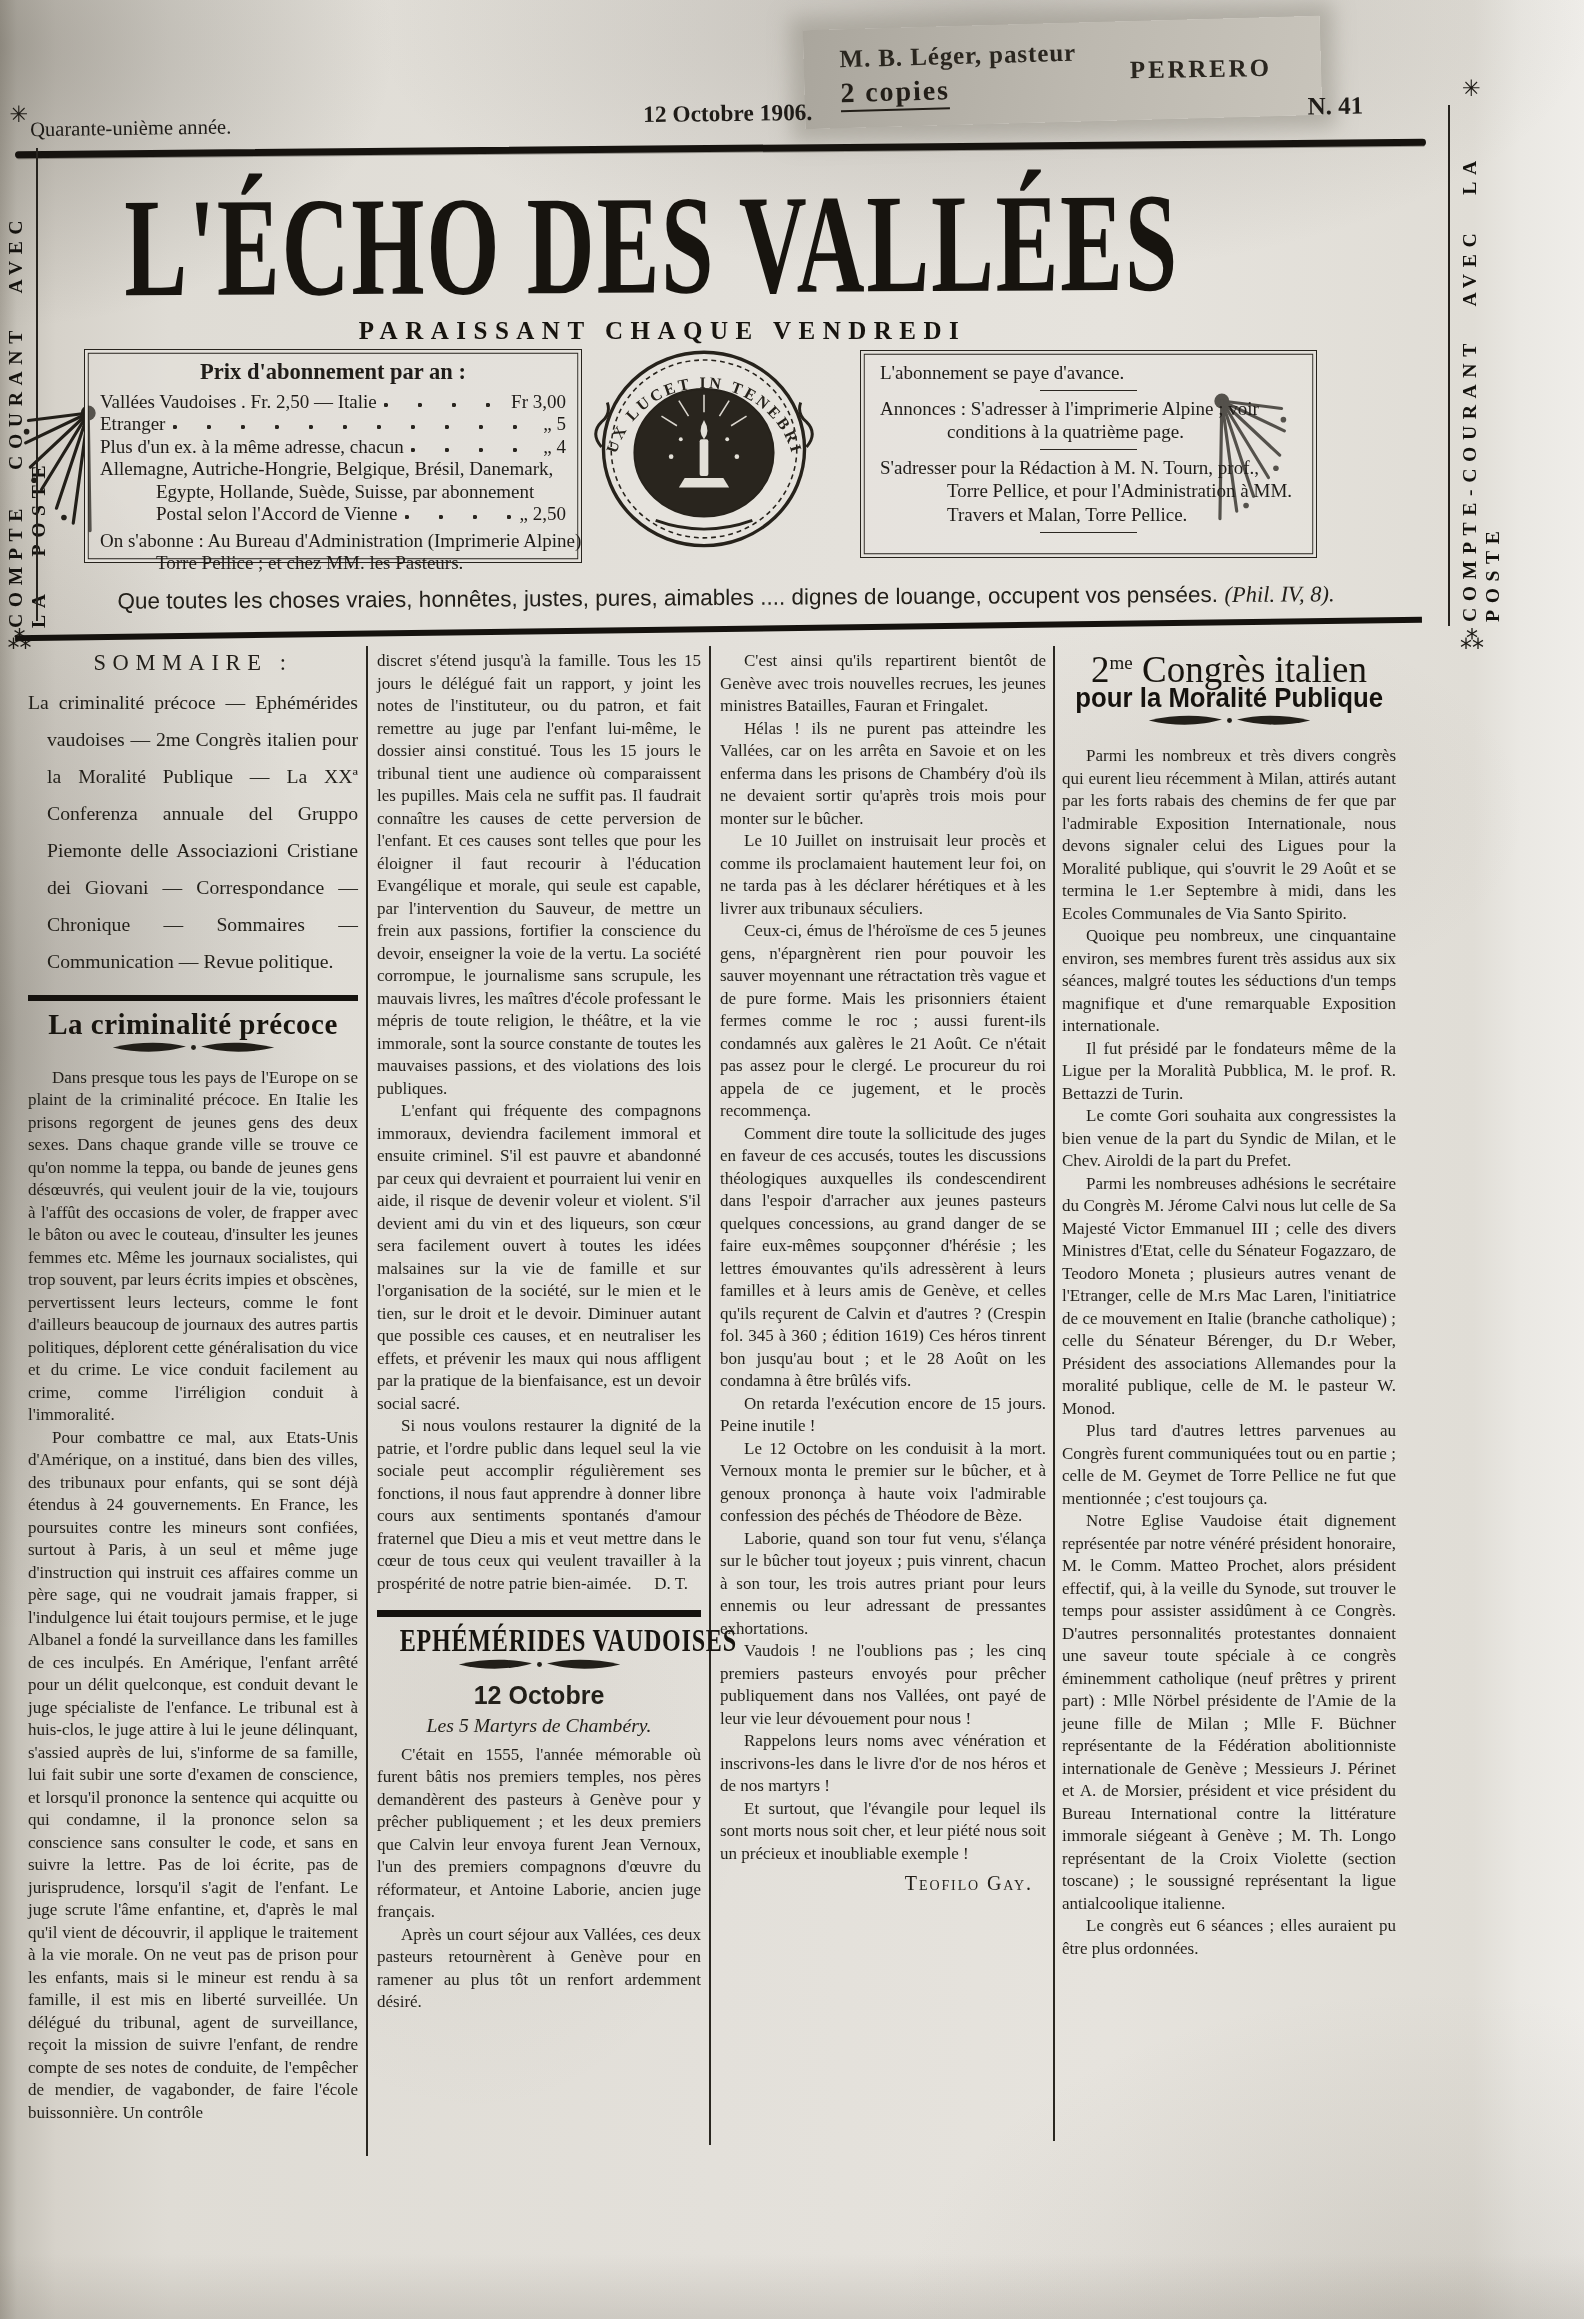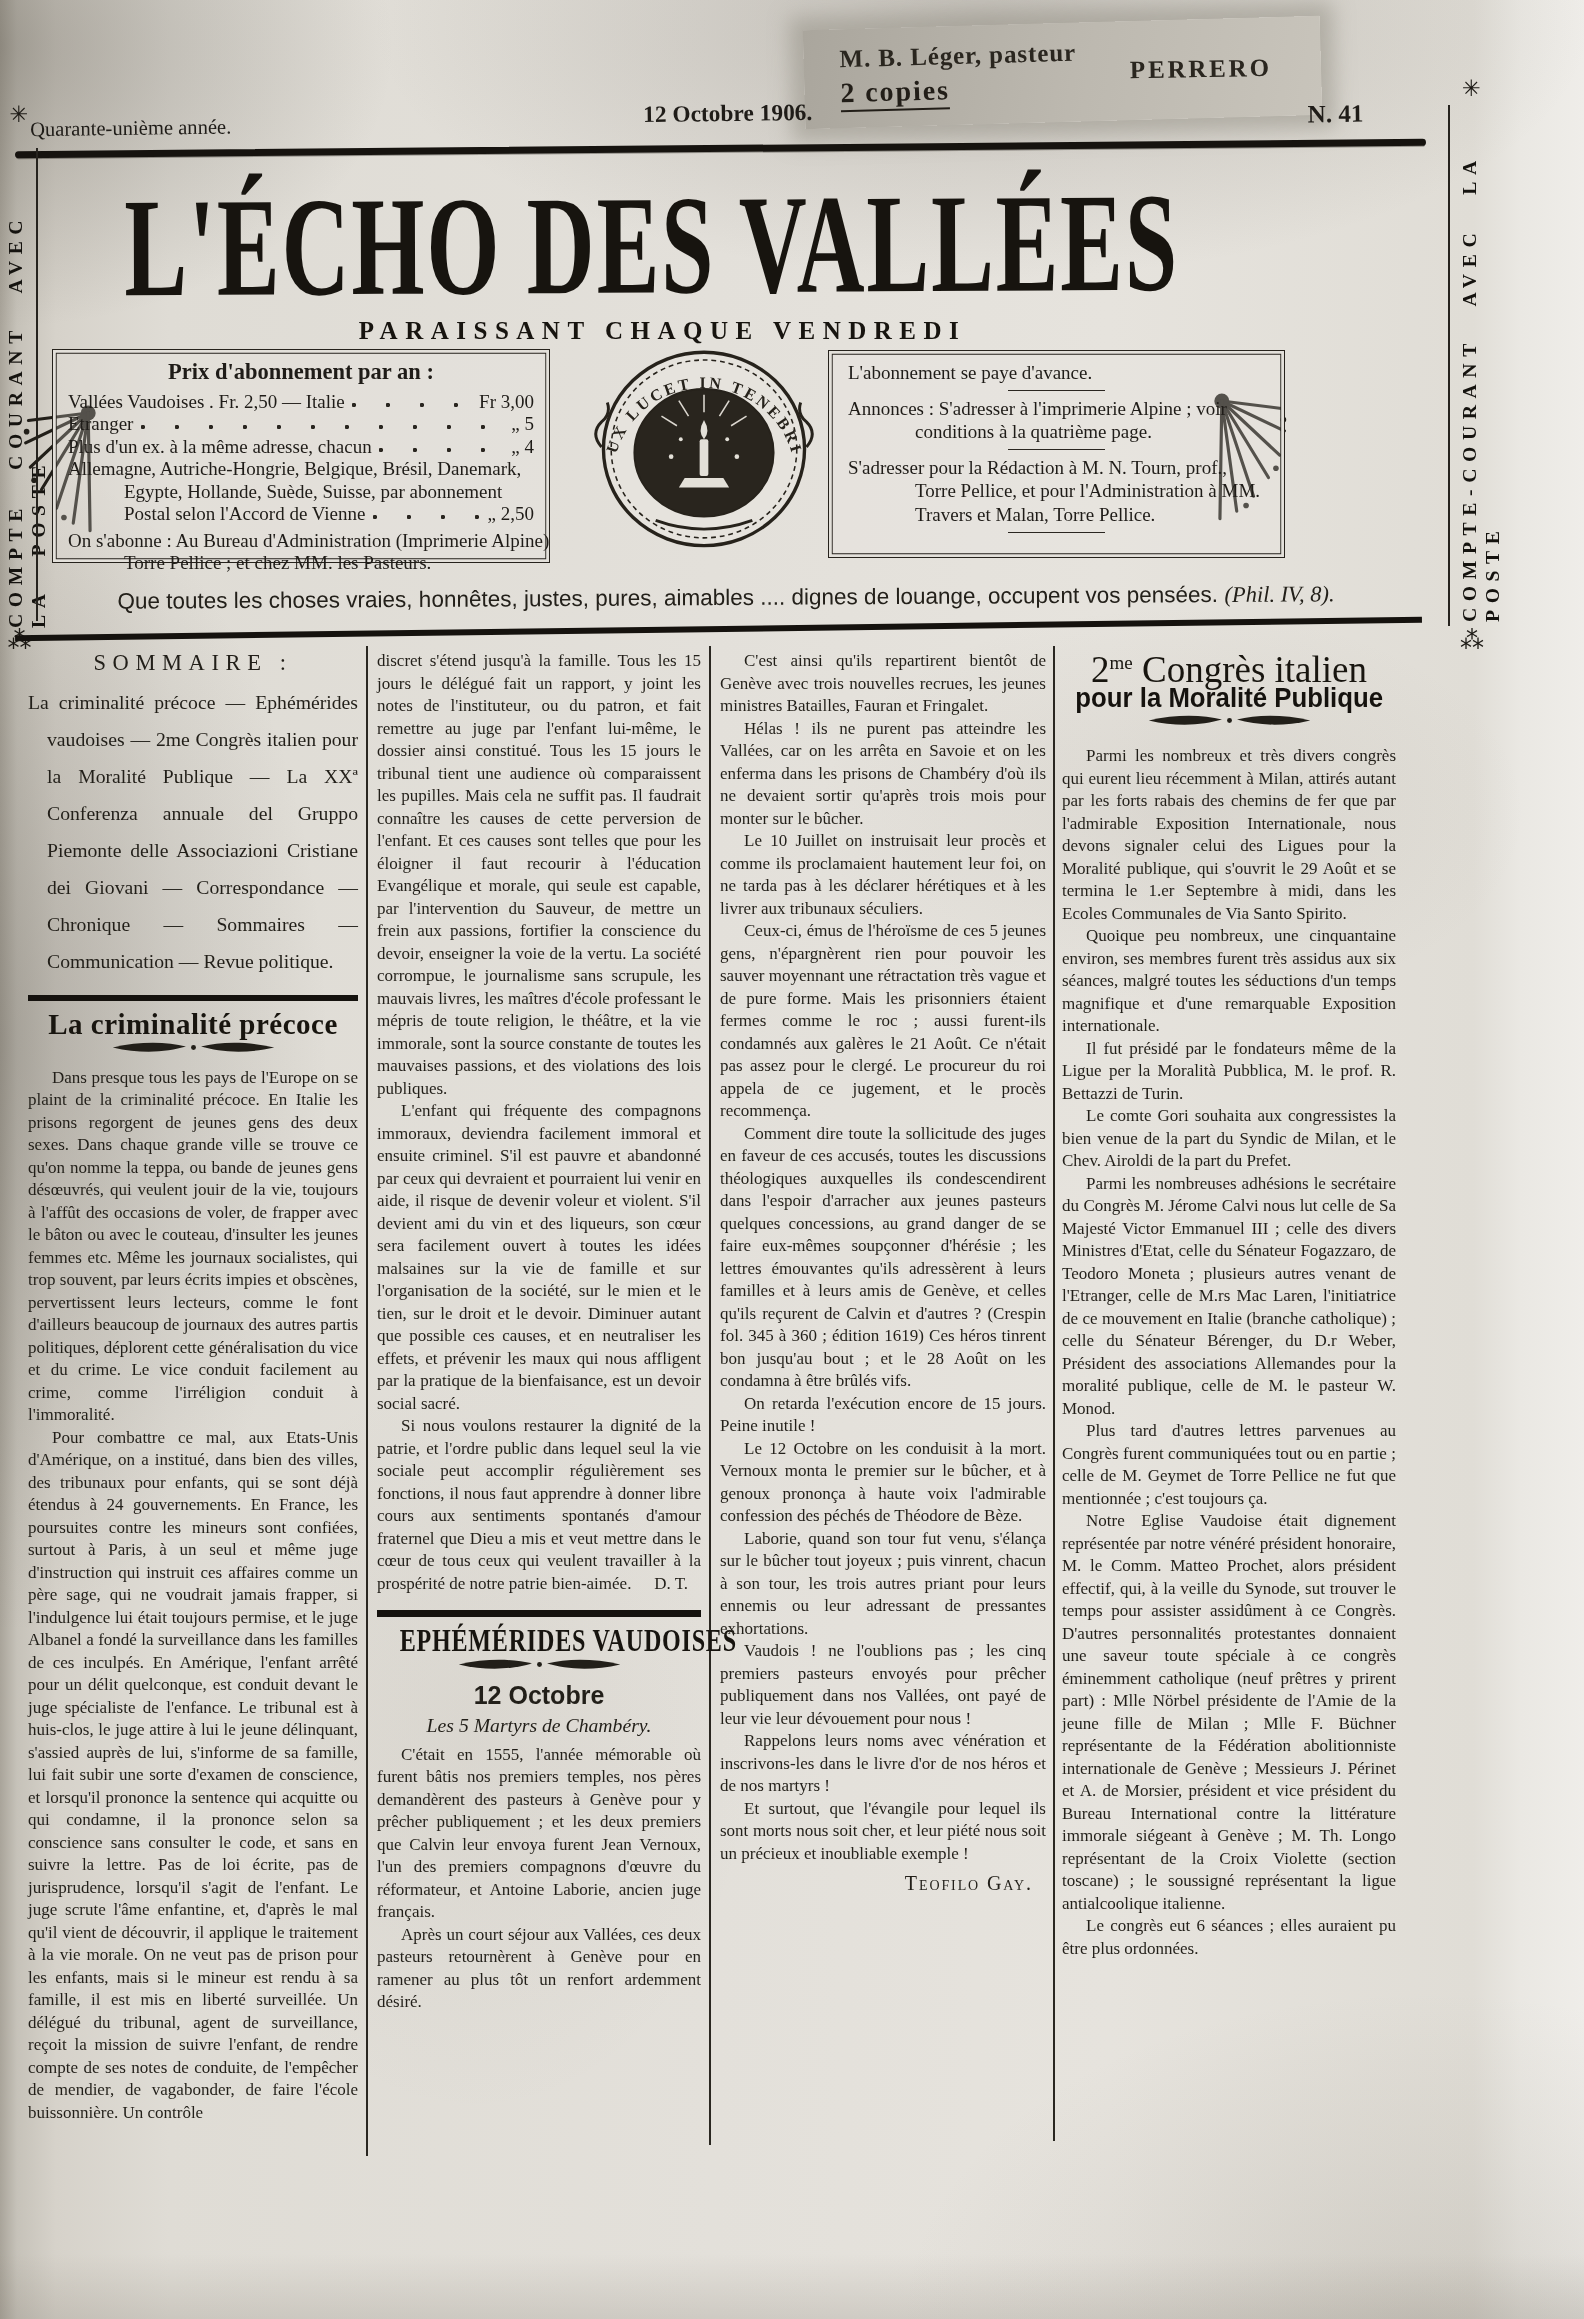--- a/index.html
+++ b/index.html
@@ -27,21 +27,21 @@
   .stamp-block { margin-left:36px; }
   .stamp-line1 { font-weight:bold; font-size:25px; color:#2a261f; letter-spacing:0.9px; }
   .stamp-line2 { font-weight:bold; font-size:28px; color:#221e18; margin-top:3.7px;
       display:inline-block; border-bottom:2.8px solid #221e18; padding-bottom:0.9px; letter-spacing:1.9px;}
   .stamp-right { margin-left:auto; margin-right:49px; font-weight:bold; font-size:25px;
       letter-spacing:2.8px; color:#2a261f; transform:rotate(0.6deg); }
   
   .dateline { position:absolute; top:96px; left:26px; width:1403px; transform:rotate(-0.75deg); }
   .dl-left  { position:absolute; left:3.7px; top:13px; font-size:20.6px; }
   .dl-center{ position:absolute; left:0; right:0; text-align:center; top:3.7px; font-weight:bold; font-size:23.4px; }
-  .dl-right { position:absolute; right:66px; top:12px; font-weight:bold; font-size:25px; }
+  .dl-right { position:absolute; right:66px; top:4px; font-weight:bold; font-size:25px; }
   .top-rule { position:absolute; top:145px; left:15px; width:1411px; height:6.6px; background:#16130f;
       transform:rotate(-0.5deg); border-radius:3.7px;
       box-shadow:0 1.9px 0 -0.9px rgba(22,19,15,0.35); }
   
   .vtext { position:absolute; writing-mode:vertical-rl; transform:rotate(180deg);
       font-weight:bold; font-size:19.7px; letter-spacing:6.6px; word-spacing:20.6px; color:#15130f; }
   .vtext-left  { left:3.7px;  top:148px; height:480px; }
   .vtext-right { left:1458px; top:111px; height:511px; }
   .vline { position:absolute; width:1.9px; background:#26231e; }
   .vline-left  { left:36px;  top:148px; height:473px; }
@@ -51,21 +51,21 @@
   .masthead-title { position:absolute; top:174px; left:47px; width:1209px; text-align:center;
       font-weight:bold; font-size:94px; letter-spacing:1.9px; line-height:1; white-space:nowrap;
       transform:scaleY(1.5) rotate(-0.2deg); transform-origin:50% 0; color:#17140f; }
   .masthead-sub { position:absolute; top:317px; left:58px; width:1209px; text-align:center;
       font-weight:bold; font-size:25px; letter-spacing:7.5px; color:#17140f; }
   .burst { position:absolute; }
   .burst-left  { left:20.6px;  top:394px; }
   .burst-right { left:1205px; top:382px; }
   
   .hbox { position:absolute; border:1.9px solid #26221c; box-shadow:inset 0 0 0 2.8px #e3e0da, inset 0 0 0 3.7px #26221c;
-      box-sizing:border-box; background:rgba(235,233,227,0.25); }
+      box-sizing:border-box; background:rgba(235,233,227,0.25);margin-left:32px; }
   .box-left { left:52px; top:349px; width:498px; height:214px; padding:7.5px 15px 5.6px; }
   .box-title { text-align:center; font-weight:bold; font-size:22.5px; margin:1.9px 0 5.6px; }
   .sub-row { display:flex; align-items:baseline; font-size:19px; line-height:22.5px; }
   .sub-row .lbl { white-space:nowrap; }
   .sub-row .lead { flex:1 1 auto; height:15px; margin:0 7.5px;
       background-image:radial-gradient(circle at 1.9px 12px,#2a2620 1.9px,transparent 2.5px);
       background-size:34px 15px; background-repeat:repeat-x; }
   .sub-row .val { white-space:nowrap; }
   .sub-row.ind { padding-left:56px; }
   .box-right { left:828px; top:350px; width:457px; height:208px; padding:7.5px 19px 3.7px; font-size:19px; }

